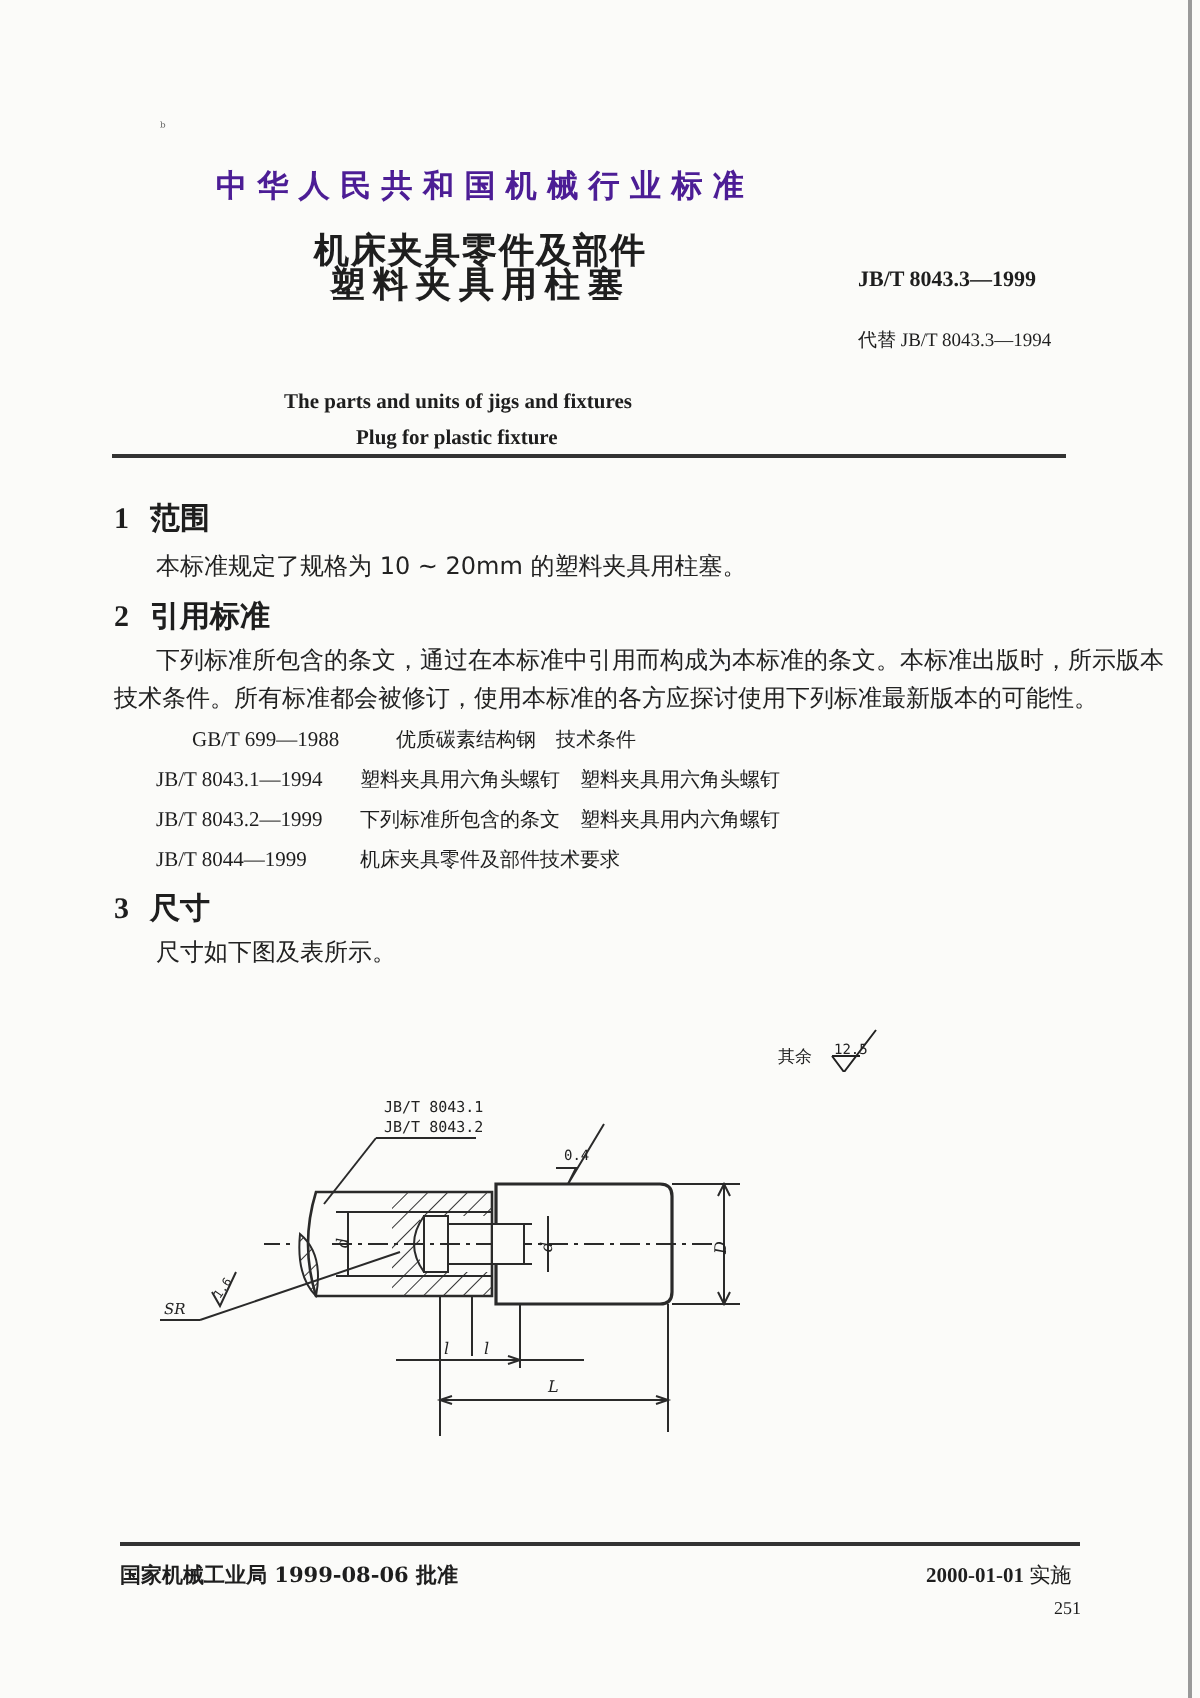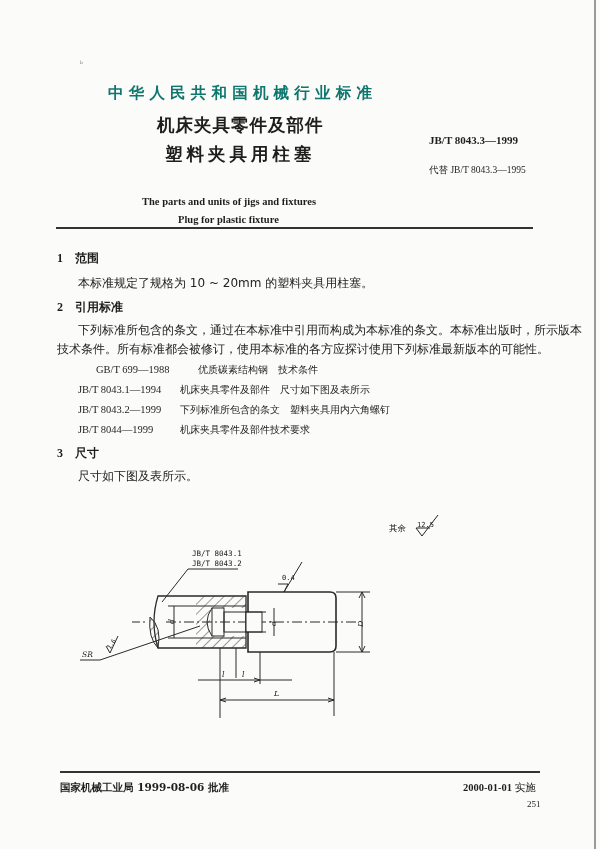--- a/index.html
+++ b/index.html
@@ -6,33 +6,33 @@
   body {
     width: 600px; height: 849px; position: relative; overflow: hidden;
     background: #fbfbf9;
     font-family: "DejaVu Serif", "Liberation Serif", serif;
     color: #1e1e1e;
   }
   .abs { position: absolute; }
   .right-border { left: 594px; top: 0; width: 2px; height: 849px; background: #9a9a9a; }
   .stray-dot { left: 80px; top: 60px; font-size: 7px; color: #666; }
 
-  .agency { left: 108px; top: 83px; font-family: "DejaVu Sans", sans-serif; font-weight: bold; font-size: 15.5px; letter-spacing: 5.2px; color: #0f766e; }
+  .agency { left: 108px; top: 83px; font-family: "DejaVu Sans", sans-serif; font-weight: bold; font-size: 15.5px; letter-spacing: 5.2px; color: #4c1d95; }
   .title1 { left: 157px; top: 113px; font-size: 17.5px; font-weight: bold; letter-spacing: 1px; }
-  .title2 { left: 165px; top: 142px; font-size: 17.5px; font-weight: bold; letter-spacing: 4px; }
+  .title2 { left: 165px; top: 130px; font-size: 17.5px; font-weight: bold; letter-spacing: 4px; }
   .title-en { font-family: "Liberation Serif", serif; font-weight: bold; font-size: 10.5px; }
   .title-en1 { left: 142px; top: 196px; }
   .title-en2 { left: 178px; top: 214px; }
   .std-no { left: 429px; top: 134px; font-family: "Liberation Serif", serif; font-weight: bold; font-size: 11px; }
   .replaces { left: 429px; top: 164px; font-family: "Liberation Serif", serif; font-size: 9.5px; }
 
   .hrule-top { left: 56px; top: 227px; width: 477px; height: 1.5px; background: #333; }
   .hrule-bottom { left: 60px; top: 771px; width: 480px; height: 1.5px; background: #333; }
 
-  .sec-h { font-family: "DejaVu Sans", sans-serif; font-size: 12px; font-weight: bold; }
+  .sec-h { font-family: "DejaVu Sans", sans-serif; font-size: 15px; font-weight: bold; }
   .sec-h .num { font-family: "Liberation Serif", serif; display: inline-block; width: 18px; }
   .body-text { font-family: "DejaVu Sans", sans-serif; font-size: 12px; color: #222; }
   .ref-row { font-size: 10px; }
   .ref-code { display: inline-block; width: 102px; font-family: "Liberation Serif", serif; font-size: 10.5px; }
   .ref-title { font-family: "DejaVu Sans", sans-serif; }
 
   .footer-left { left: 60px; top: 781px; font-size: 10.5px; font-weight: bold; }
   .footer-left .cn { font-family: "DejaVu Sans", sans-serif; font-weight: bold; }
   .footer-right { left: 463px; top: 781px; font-size: 10.5px; font-weight: bold; font-family: "Liberation Serif", serif; }
   .footer-right .cn { font-family: Liberation Serif, serif; font-weight: normal; }
@@ -46,40 +46,40 @@
 
 <div class="abs right-border"></div>
 <div class="abs stray-dot">ᵇ</div>
 
 <div class="abs agency">中华人民共和国机械行业标准</div>
 <div class="abs title1 sec-h" style="font-size:17.5px;letter-spacing:1px;">机床夹具零件及部件</div>
 <div class="abs title2 sec-h" style="font-size:17.5px;letter-spacing:4px;">塑料夹具用柱塞</div>
 <div class="abs title-en title-en1">The parts and units of jigs and fixtures</div>
 <div class="abs title-en title-en2">Plug for plastic fixture</div>
 <div class="abs std-no">JB/T 8043.3—1999</div>
-<div class="abs replaces">代替 JB/T 8043.3—1995</div>
+<div class="abs replaces">代替 JB/T 8043.3—1994</div>
 
 <div class="abs hrule-top"></div>
 
 <div class="abs sec-h" style="left:57px;top:250px;">
   <span class="num">1</span><span>范围</span>
 </div>
 <div class="abs body-text" style="left:78px;top:275px;">本标准规定了规格为 10 ~ 20mm 的塑料夹具用柱塞。</div>
 
 <div class="abs sec-h" style="left:57px;top:299px;">
   <span class="num">2</span><span>引用标准</span>
 </div>
 <div class="abs body-text" style="left:78px;top:322px;">下列标准所包含的条文，通过在本标准中引用而构成为本标准的条文。本标准出版时，所示版本</div>
 <div class="abs body-text" style="left:57px;top:341px;">技术条件。所有标准都会被修订，使用本标准的各方应探讨使用下列标准最新版本的可能性。</div>
 
 <div class="abs ref-row" style="left:96px;top:363px;">
   <span class="ref-code">GB/T 699—1988</span><span class="ref-title">优质碳素结构钢　技术条件</span>
 </div>
 <div class="abs ref-row" style="left:78px;top:383px;">
-  <span class="ref-code">JB/T 8043.1—1994</span><span class="ref-title">机床夹具零件及部件　尺寸如下图及表所示</span>
+  <span class="ref-code">JB/T 8043.1—1994</span><span class="ref-title">塑料夹具用六角头螺钉　塑料夹具用六角头螺钉</span>
 </div>
 <div class="abs ref-row" style="left:78px;top:403px;">
   <span class="ref-code">JB/T 8043.2—1999</span><span class="ref-title">下列标准所包含的条文　塑料夹具用内六角螺钉</span>
 </div>
 <div class="abs ref-row" style="left:78px;top:423px;">
   <span class="ref-code">JB/T 8044—1999</span><span class="ref-title">机床夹具零件及部件技术要求</span>
 </div>
 
 <div class="abs sec-h" style="left:57px;top:445px;">
   <span class="num">3</span><span>尺寸</span>

